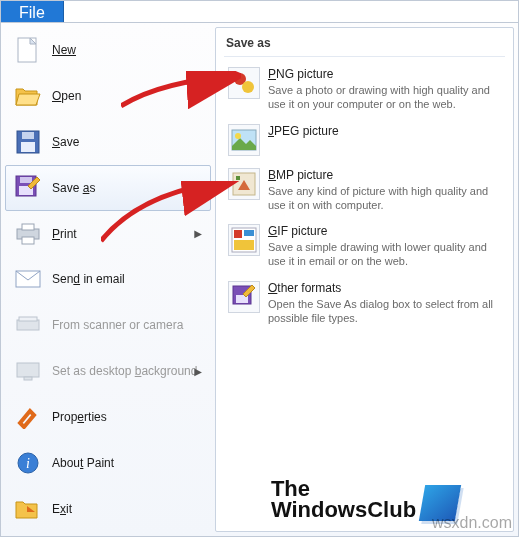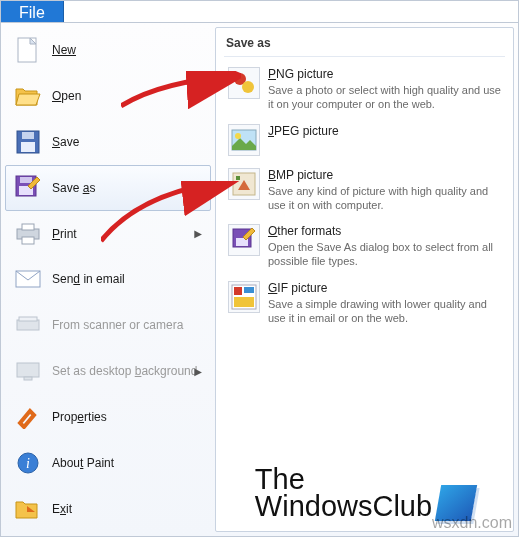--- a/index.html
+++ b/index.html
@@ -106,21 +106,21 @@
     .format-item .fmt-title { color: #222; }
     .format-item .fmt-title u { text-decoration: underline; }
     .format-item .fmt-desc { color: #6a6a6a; font-size: 11px; line-height: 1.3; margin-top: 2px; }
     .logo-area {
       margin-top: auto;
       display: flex;
       align-items: flex-end;
       justify-content: center;
       padding: 10px 0 2px 0;
     }
-    .logo-text { font-size: 29px; font-weight: 400; line-height: 0.95; color: #111; }
+    .logo-text { font-size: 22px; font-weight: 700; line-height: 0.95; color: #111; }
     .logo-mark {
       width: 36px; height: 36px;
       margin-left: 6px;
       background: linear-gradient(135deg, #2ea3e6, #1e5bb8);
       transform: skewX(-10deg);
       box-shadow: 3px 3px 0 #d0dff2;
     }
     .watermark {
       position: absolute;
       bottom: 4px; right: 6px;
@@ -266,21 +266,21 @@
 
     <div class="format-item">
       <div class="fmt-icon">
         <svg width="28" height="28" viewBox="0 0 28 28">
             <circle cx="10" cy="10" r="6" fill="#d43a2a"></circle>
             <circle cx="18" cy="18" r="6" fill="#f0c43a"></circle>
           </svg>
       </div>
       <div class="fmt-text">
         <div class="fmt-title"><u>P</u>NG picture</div>
-        <div class="fmt-desc">Save a photo or select with high quality and use it on your computer or on the web.</div>
+        <div class="fmt-desc">Save a photo or drawing with high quality and use it on your computer or on the web.</div>
       </div>
     </div>
 
     <div class="format-item">
       <div class="fmt-icon">
         <svg width="28" height="28" viewBox="0 0 28 28">
             <rect x="2" y="4" width="24" height="20" fill="#bfe2f6" stroke="#8ab"></rect>
             <path d="M2 20 L10 12 L16 18 L20 14 L26 20 L26 24 L2 24 Z" fill="#6aa94a"></path>
             <circle cx="8" cy="10" r="3" fill="#f4d84a"></circle>
           </svg>
@@ -294,49 +294,49 @@
       <div class="fmt-icon">
         <svg width="28" height="28" viewBox="0 0 28 28">
             <rect x="3" y="3" width="22" height="22" fill="#f0e7d2" stroke="#c4b68a"></rect>
             <path d="M8 20 L14 10 L20 20 Z" fill="#d46a3a"></path>
             <rect x="6" y="6" width="4" height="4" fill="#5a8f3a"></rect>
           </svg>
       </div>
       <div class="fmt-text">
         <div class="fmt-title"><u>B</u>MP picture</div>
         <div class="fmt-desc">Save any kind of picture with high quality and use it on with computer.</div>
-      </div>
-    </div>
-
-    <div class="format-item">
-      <div class="fmt-icon">
-        <svg width="28" height="28" viewBox="0 0 28 28">
-            <rect x="3" y="3" width="18" height="18" fill="#7a4fb6" stroke="#5a358f"></rect>
-            <rect x="6" y="12" width="12" height="8" fill="#e7e0fc"></rect>
-            <path d="M16 14 L25 5 L22 2 L13 11 Z" fill="#f0b93a" stroke="#bb8a1a"></path>
-          </svg>
-      </div>
-      <div class="fmt-text">
-        <div class="fmt-title"><u>O</u>ther formats</div>
-        <div class="fmt-desc">Open the Save As dialog box to select from all possible file types.</div>
       </div>
     </div>
 
     <div class="format-item">
       <div class="fmt-icon">
         <svg width="28" height="28" viewBox="0 0 28 28">
             <rect x="2" y="2" width="24" height="24" fill="#fff" stroke="#aab"></rect>
             <rect x="4" y="4" width="8" height="8" fill="#d43a2a"></rect>
             <rect x="14" y="4" width="10" height="6" fill="#3a8fd4"></rect>
             <rect x="4" y="14" width="20" height="10" fill="#f0c43a"></rect>
           </svg>
       </div>
       <div class="fmt-text">
         <div class="fmt-title"><u>G</u>IF picture</div>
         <div class="fmt-desc">Save a simple drawing with lower quality and use it in email or on the web.</div>
+      </div>
+    </div>
+
+    <div class="format-item">
+      <div class="fmt-icon">
+        <svg width="28" height="28" viewBox="0 0 28 28">
+            <rect x="3" y="3" width="18" height="18" fill="#7a4fb6" stroke="#5a358f"></rect>
+            <rect x="6" y="12" width="12" height="8" fill="#e7e0fc"></rect>
+            <path d="M16 14 L25 5 L22 2 L13 11 Z" fill="#f0b93a" stroke="#bb8a1a"></path>
+          </svg>
+      </div>
+      <div class="fmt-text">
+        <div class="fmt-title"><u>O</u>ther formats</div>
+        <div class="fmt-desc">Open the Save As dialog box to select from all possible file types.</div>
       </div>
     </div>
 
     <div class="logo-area">
       <div class="logo-text">
         <div>The</div>
         <div>WindowsClub</div>
       </div>
       <div class="logo-mark"></div>
     </div>

